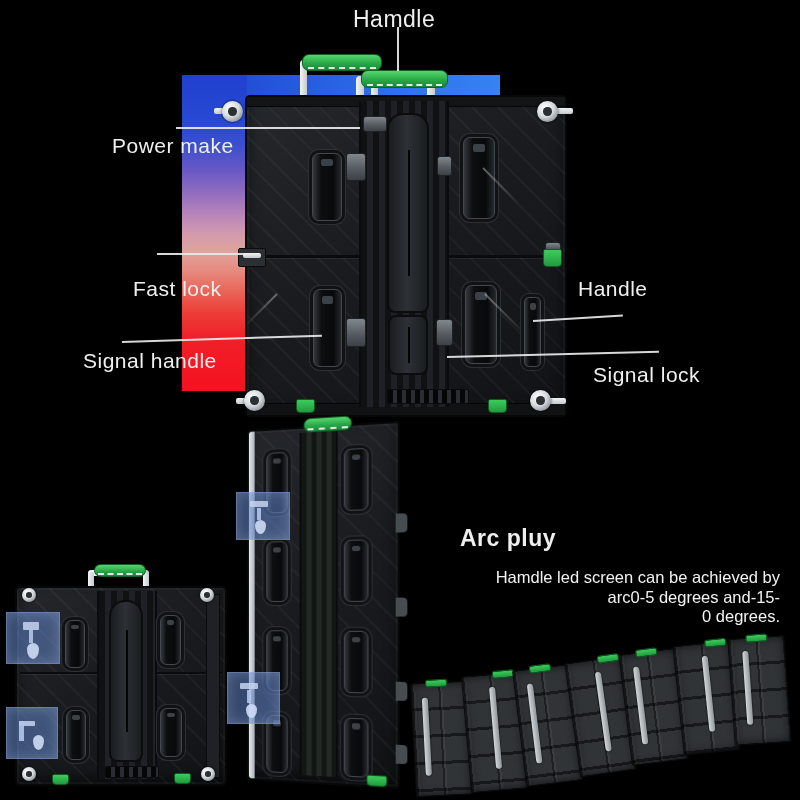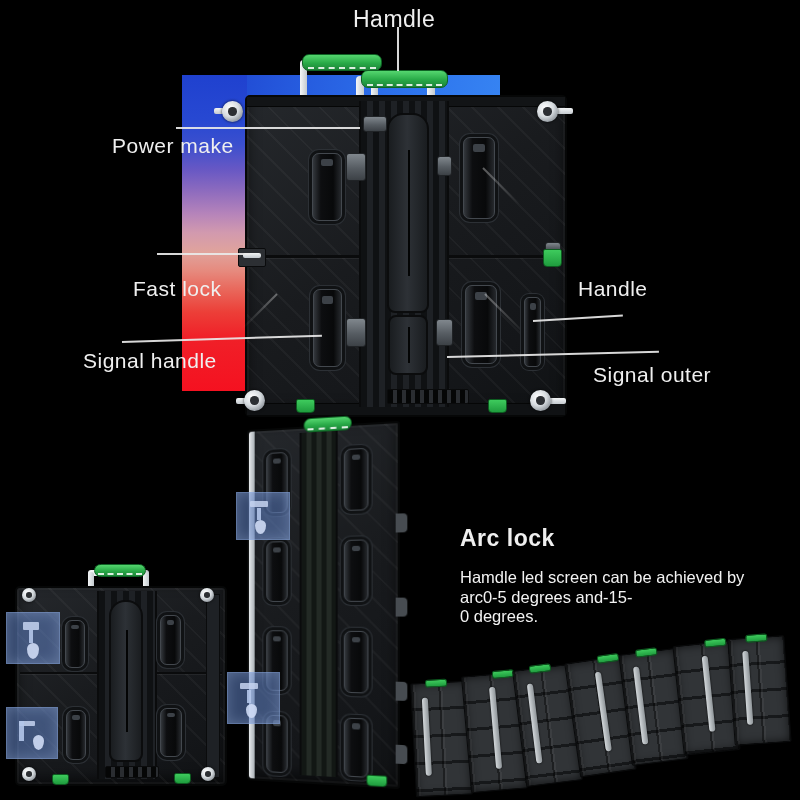--- a/index.html
+++ b/index.html
@@ -1,17 +1,17 @@
 <!DOCTYPE html>
 <html><head>
 <meta charset="utf-8">
 <style>
   html,body{margin:0;padding:0;background:#000;}
   #stage{position:relative;width:800px;height:800px;background:#000;overflow:hidden;
-         font-family:"Liberation Sans",sans-serif;}
+         font-family:"Liberation Sans",sans-serif;text-align:right;}
   .abs{position:absolute;}
 
   
   .backdrop-blue{left:182px;top:75px;width:318px;height:262px;
     background:linear-gradient(100deg,#1c3ecb 0%,#2559dd 30%,#2e75ee 65%,#3a8af4 100%);}
   .grad-strip{left:182px;top:75px;width:65px;height:316px;
     background:linear-gradient(180deg,#1f41cf 0%,#2748d2 14%,#3b4fce 22%,#6858c4 30%,
       #8f6cbe 37%,#b684ba 44%,#d29aae 50%,#e0a39c 56%,#e68a7e 62%,#e9675b 68%,
       #ec3f38 75%,#f02028 83%,#f51120 100%);}
 
@@ -145,21 +145,21 @@
 
   <div class="abs lbl" style="left:133px;top:277px">Fast lock</div>
   <div class="abs leader" style="left:157px;top:253px;width:93px"></div>
 
   <div class="abs lbl" style="left:83px;top:349px">Signal handle</div>
   <div class="abs leader" style="left:122px;top:341px;width:200px;transform:rotate(-1.8deg)"></div>
 
   <div class="abs lbl" style="left:578px;top:277px">Handle</div>
   <div class="abs leader" style="left:533px;top:320px;width:90px;transform:rotate(-3.5deg)"></div>
 
-  <div class="abs lbl" style="left:593px;top:363px">Signal outer</div>
+  <div class="abs lbl" style="left:593px;top:363px">Signal lock</div>
   <div class="abs leader" style="left:447px;top:356px;width:212px;transform:rotate(-1.4deg)"></div>
 
   <div class="abs tube" style="left:88px;top:570px;width:61px;height:6px"></div>
   <div class="abs tube" style="left:88px;top:572px;width:6px;height:18px"></div>
   <div class="abs tube" style="left:143px;top:572px;width:6px;height:18px"></div>
   <div class="abs greencap" style="left:94px;top:564px;width:50px;height:11px"></div>
 
   <div class="abs panel" style="left:15px;top:586px;width:208px;height:196px">
     <div class="abs diag-tex"></div>
     <div class="abs seam-h" style="left:3px;right:3px;top:84px;height:2px"></div>
@@ -215,21 +215,21 @@
     <span class="bb-rect" style="left:13px;top:8px;width:18px;height:6px"></span>
     <span class="bb-pin" style="left:20px;top:15px;width:4px;height:12px"></span>
     <span class="bb-drop" style="left:18px;top:27px;width:11px;height:14px"></span>
   </div>
   <div class="abs bluebox" style="left:227px;top:672px;width:51px;height:50px;z-index:9">
     <span class="bb-rect" style="left:12px;top:10px;width:18px;height:6px"></span>
     <span class="bb-pin" style="left:19px;top:17px;width:4px;height:13px"></span>
     <span class="bb-drop" style="left:18px;top:31px;width:11px;height:14px"></span>
   </div>
 
-  <div class="abs lbl" style="left:460px;top:525px;font-size:23px;font-weight:bold">Arc lock</div>
+  <div class="abs lbl" style="left:460px;top:525px;font-size:23px;font-weight:bold">Arc pluy</div>
   <div class="abs" style="left:460px;top:568px;width:320px;color:#f2f2f2;font-size:16.5px;line-height:19.5px">
     <div>Hamdle led screen can be achieved by</div>
     <div>arc0-5 degrees and-15-</div>
     <div>0 degrees.</div>
   </div>
 
   <div class="abs" style="left:413px;top:640px;width:385px;height:155px">
     <div class="cseg" style="left:0px;top:42px;height:112px;transform:rotate(-3deg)">
       <span class="hbar" style="left:10px;top:14px;height:78px"></span>
       <span class="cgreen" style="left:14px;top:-4px;width:20px"></span>

